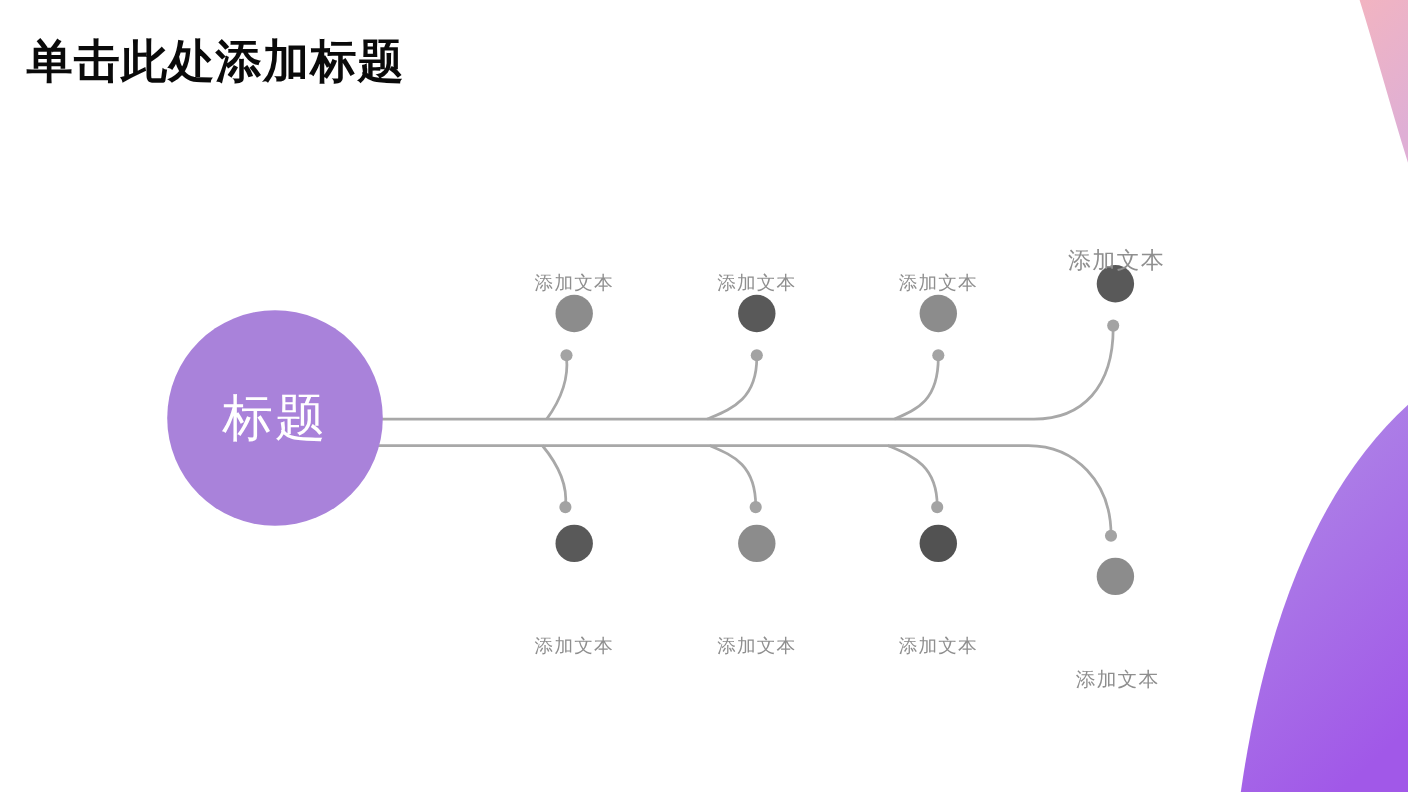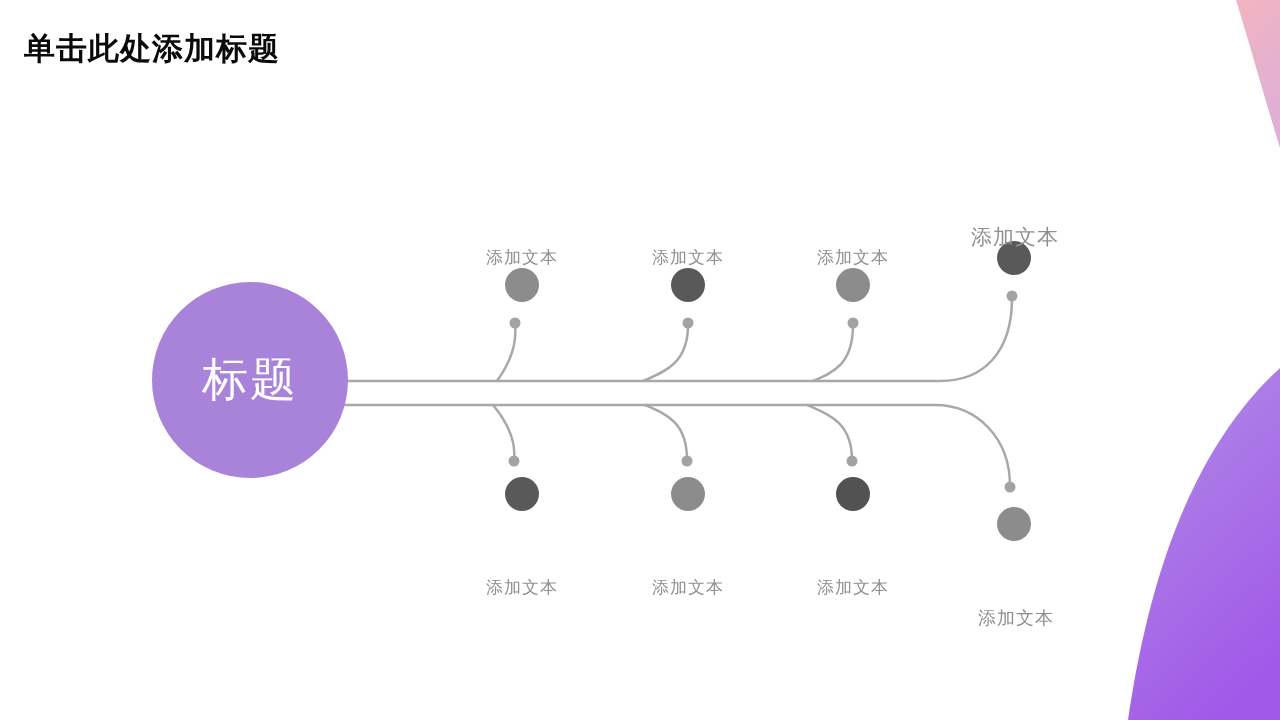--- a/index.html
+++ b/index.html
@@ -16,21 +16,21 @@
   }
   .layer {
     position: absolute;
     left: 0;
     top: 0;
   }
   .slide-title {
     position: absolute;
     left: 24px;
     top: 28px;
-    font-size: 31px;
+    font-size: 42px;
     font-weight: 700;
     color: #0a0a0a;
     letter-spacing: 1px;
     white-space: nowrap;
   }
   .center-circle {
     position: absolute;
     left: 152px;
     top: 282px;
     width: 196px;

